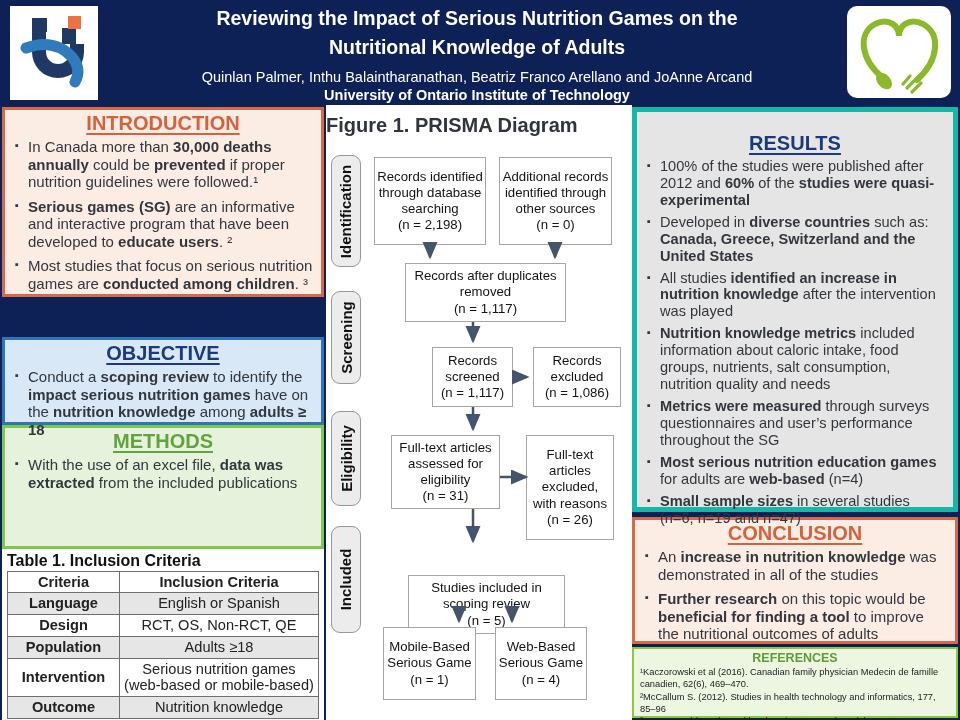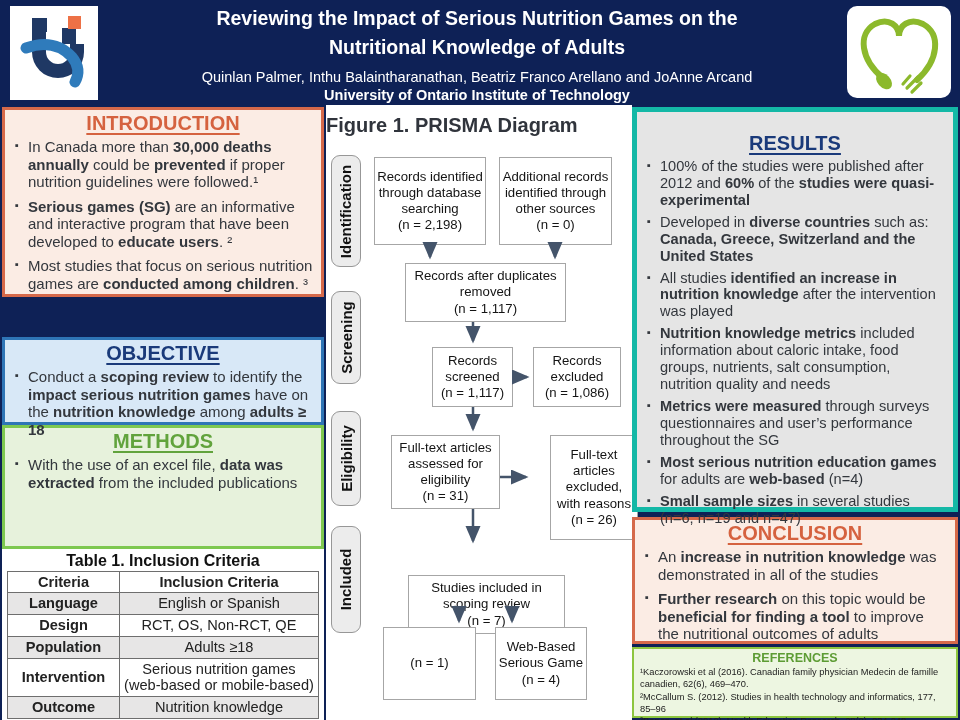--- a/index.html
+++ b/index.html
@@ -38,21 +38,21 @@
   .ref-title{color:#5d9c34;font-weight:bold;font-size:12.5px;text-align:center;line-height:16px;}
   .ref-line{font-size:9.3px;color:#1c1c1c;line-height:1.32;}
 
   ul.bullets{list-style:none;margin:2px 0 0 0;padding:0 0 0 3px;font-size:15px;color:#33373d;}
   ul.bullets li{position:relative;padding-left:13px;margin-bottom:7px;line-height:1.17;}
   ul.bullets li::before{content:"▪";position:absolute;left:0;top:1px;font-size:11px;}
   .results-box ul.bullets{font-size:14.6px;}
   .results-box ul.bullets li{margin-bottom:5px;line-height:1.16;}
 
   
-  .table-caption{font-weight:bold;font-size:16px;text-align:center;color:#111;line-height:21px;}
+  .table-caption{font-weight:bold;font-size:16px;color:#111;line-height:21px;}
   table.criteria{width:100%;border-collapse:collapse;font-size:14.6px;color:#222;}
   table.criteria th,table.criteria td{border:1.2px solid #6e6e6e;padding:2px 3px;text-align:center;line-height:1.15;}
   table.criteria th{font-weight:bold;background:#fff;}
   table.criteria td:first-child{font-weight:bold;width:105px;}
   table.criteria tbody tr:nth-child(odd) td{background:#e7e6e6;}
 
   
   .fig-title{text-align:left;font-weight:bold;font-size:20px;color:#30343c;padding-top:9px;}
   .stage{position:absolute;width:30px;background:#ececec;border:1.5px solid #979797;border-radius:9px;display:flex;align-items:center;justify-content:center;box-sizing:border-box;}
   .stage span{transform:rotate(-90deg);white-space:nowrap;font-weight:bold;font-size:15px;color:#111;}
@@ -61,21 +61,21 @@
   .st-eligibility{left:5px;top:306px;height:95px;}
   .st-included{left:5px;top:421px;height:107px;}
 
   .fbox{position:absolute;background:#fff;border:1px solid #a6a6a6;display:flex;flex-direction:column;align-items:center;justify-content:center;text-align:center;font-size:13.2px;color:#141414;line-height:1.22;box-sizing:border-box;padding:2px;}
   .b-database{left:48px;top:52px;width:112px;height:88px;}
   .b-additional{left:173px;top:52px;width:113px;height:88px;}
   .b-duplicates{left:79px;top:158px;width:161px;height:59px;}
   .b-screened{left:106px;top:242px;width:81px;height:60px;}
   .b-excluded{left:207px;top:242px;width:88px;height:60px;}
   .b-fulltext{left:65px;top:330px;width:109px;height:74px;}
-  .b-ftexcluded{left:224px;top:330px;width:88px;height:105px;}
+  .b-ftexcluded{left:200px;top:330px;width:88px;height:105px;}
   .b-included{left:82px;top:442px;width:157px;height:59px;margin-top:28px;}
   .b-mobile{left:57px;top:522px;width:93px;height:73px;}
   .b-web{left:169px;top:522px;width:92px;height:73px;}
   .arrows{position:absolute;left:0;top:0;pointer-events:none;}
 </style>
 </head>
 <body>
 
 <div class="poster">
 
@@ -202,23 +202,24 @@
     <div class="fbox b-fulltext">
         <span>Full-text articles assessed for eligibility</span>
         <span>(n = 31)</span>
       </div>
     <div class="fbox b-ftexcluded">
         <span>Full-text articles excluded, with reasons</span>
         <span>(n = 26)</span>
       </div>
     <div class="fbox b-included">
         <span>Studies included in scoping review</span>
-        <span>(n = 7)</span>
+        <span>(n = 5)</span>
       </div>
     <div class="fbox b-mobile">
+        <span>Mobile-Based Serious Game</span>
         <span>(n = 1)</span>
       </div>
     <div class="fbox b-web">
         <span>Web-Based Serious Game</span>
         <span>(n = 4)</span>
       </div>
 
     <svg class="arrows" width="306" height="615">
       <defs>
         <marker id="ah" markerWidth="8" markerHeight="8" refX="6" refY="3" orient="auto">

